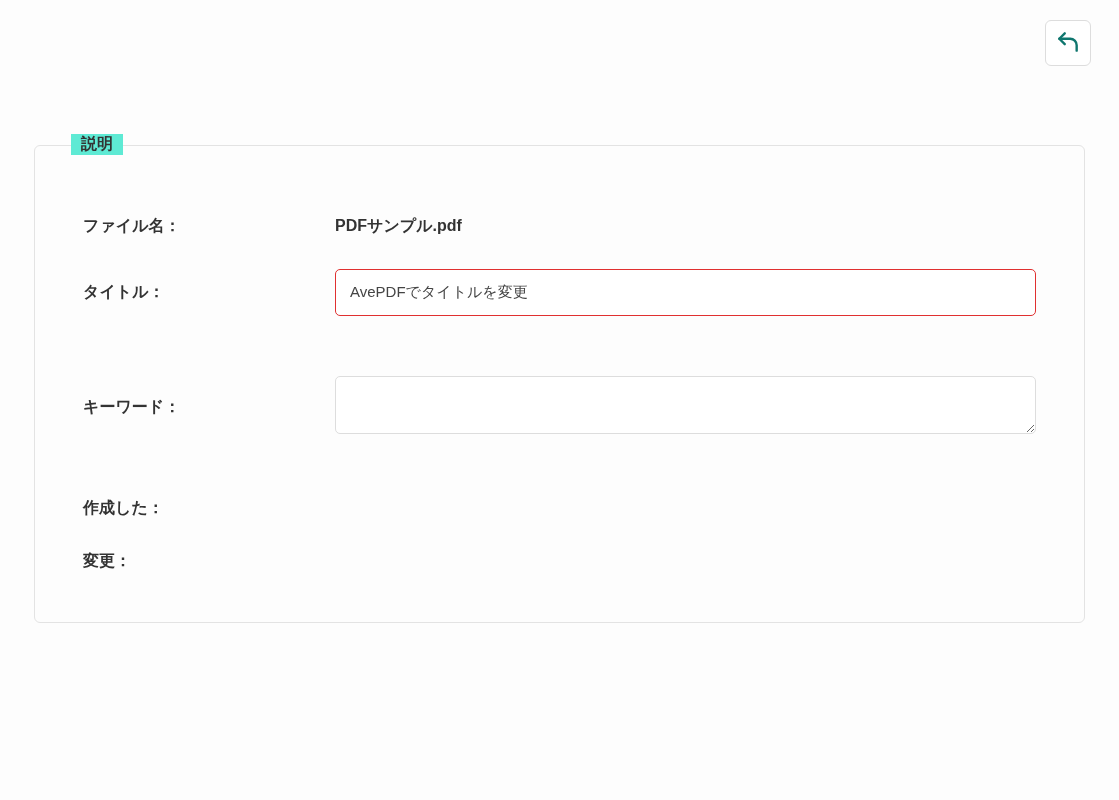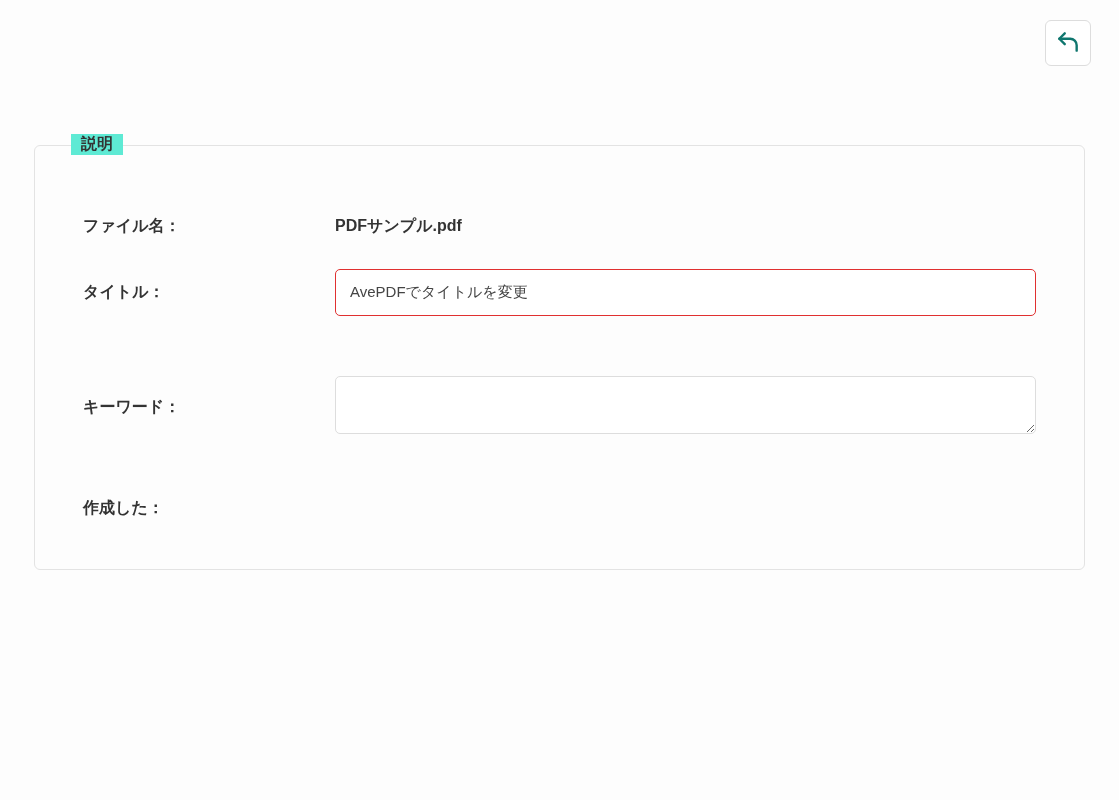--- a/index.html
+++ b/index.html
@@ -135,13 +135,17 @@
     <div class="input-wrap">
       <textarea style=""></textarea>
     </div>
   </div>
 
   <div class="row tight">
     <div class="label">作成した：</div>
     <div class="value-text"></div>
   </div>
 
+  <div class="row">
+    <div class="label">変更：</div>
+    <div class="value-text"></div>
+  </div>
 </div>
 
 </body></html>

